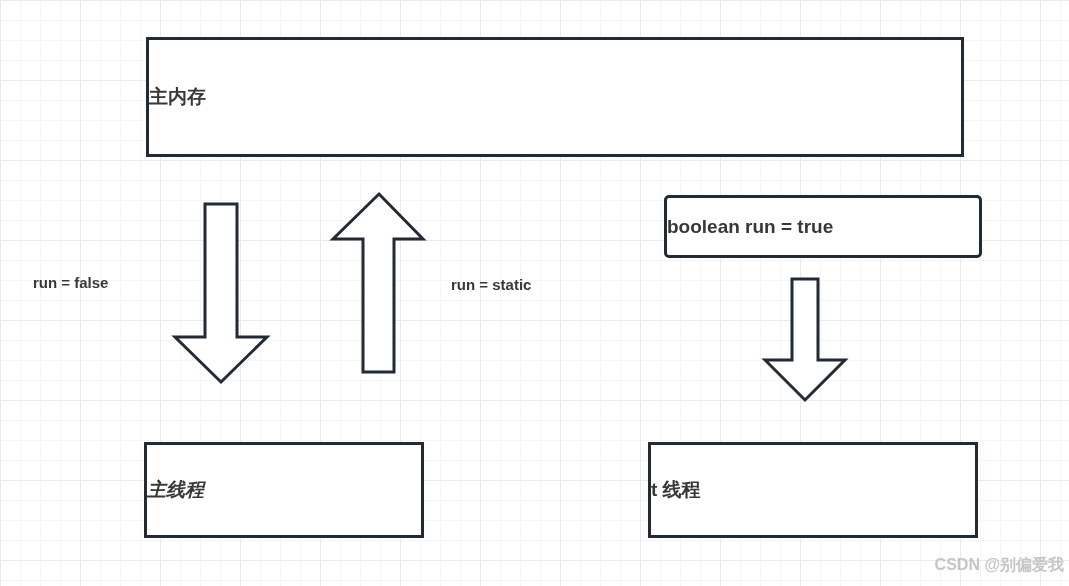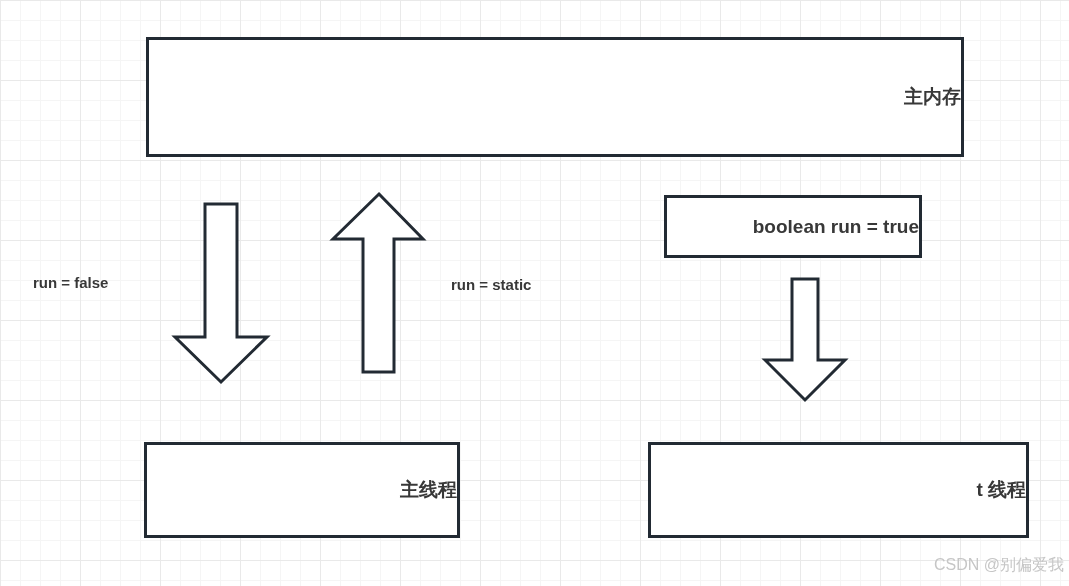--- a/index.html
+++ b/index.html
@@ -18,49 +18,49 @@
     font-family: "Liberation Sans", "DejaVu Sans", sans-serif;
     color: #383838;
   }
   .box {
     position: absolute;
     box-sizing: border-box;
     background: #ffffff;
     border: 3px solid #222a33;
     display: flex;
     flex-direction: column;
-    align-items: flex-end;
+    align-items: flex-start;
     justify-content: center;
     text-align: center;
     font-weight: bold;
   }
   .box-main-memory   { left: 146px; top: 37px;  width: 818px; height: 120px; font-size: 19px; line-height: 28px; }
-  .box-t-value       { left: 664px; top: 195px; width: 258px; height: 63px;  font-size: 19px; border-radius: 0; }
-  .box-main-thread   { left: 144px; top: 442px; width: 316px; height: 96px;  font-size: 19px; }
-  .box-t-thread      { left: 648px; top: 442px; width: 381px; height: 96px;  font-size: 19px; }
+  .box-t-value       { left: 664px; top: 195px; width: 318px; height: 63px;  font-size: 19px; border-radius: 5px; }
+  .box-main-thread   { left: 144px; top: 442px; width: 280px; height: 96px;  font-size: 19px; font-style: italic; }
+  .box-t-thread      { left: 648px; top: 442px; width: 330px; height: 96px;  font-size: 19px; }
   .arrow { position: absolute; overflow: visible; }
   .arrow polygon { fill: #ffffff; stroke: #222a33; stroke-width: 3; stroke-linejoin: miter; }
   .arrow-down-left  { left: 175px; top: 204px; }
   .arrow-up-middle  { left: 333px; top: 194px; }
   .arrow-down-right { left: 765px; top: 279px; }
   .flow-label {
     position: absolute;
     font-weight: bold;
     font-size: 15px;
     color: #383838;
     white-space: nowrap;
   }
   .label-run-true  { left: 33px;  top: 274px; }
   .label-run-false { left: 451px; top: 276px; }
   .watermark {
     position: absolute;
     right: 5px;
     top: 555px;
     font-size: 16px;
-    font-weight: 400;
+    font-weight: 700;
     color: #c6c6c6;
     white-space: nowrap;
   }
 </style>
 </head>
 <body>
 
 <div class="canvas">
 
   <div class="box box-main-memory">

